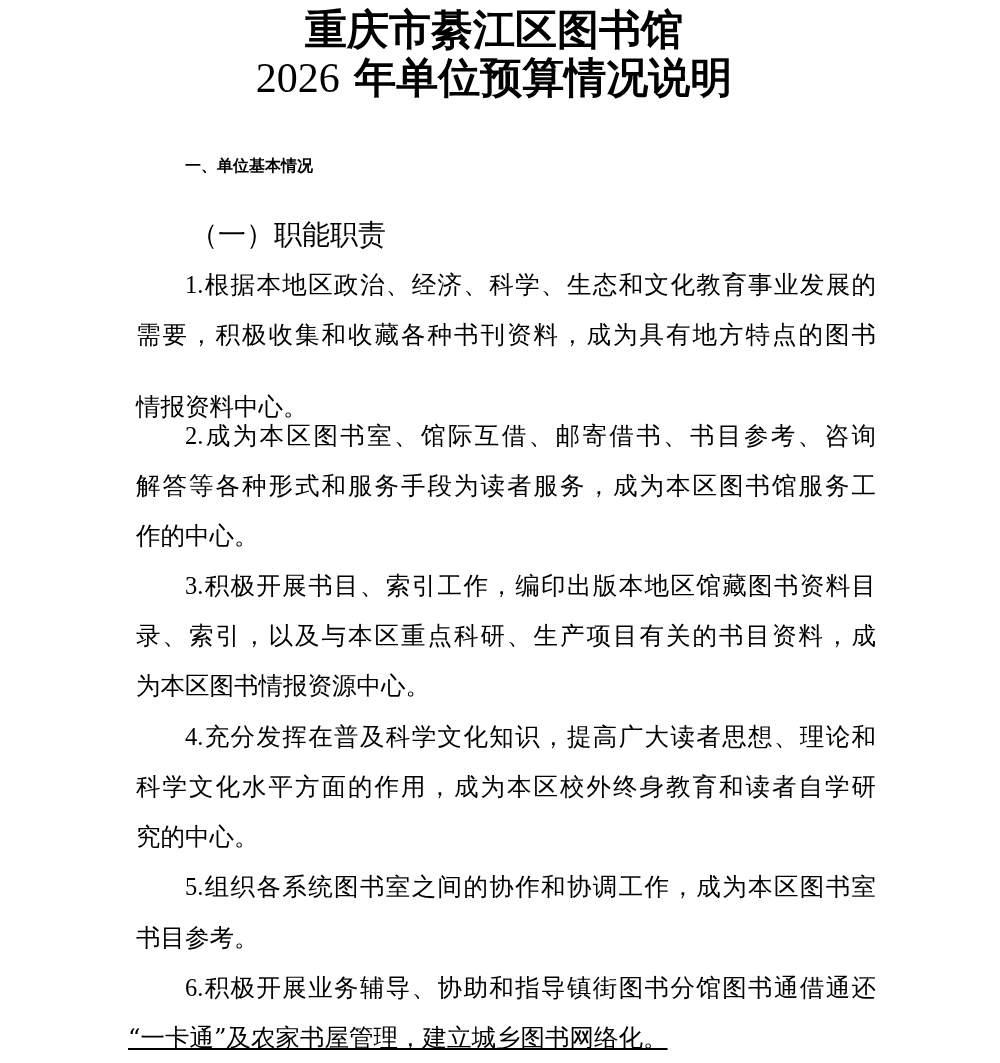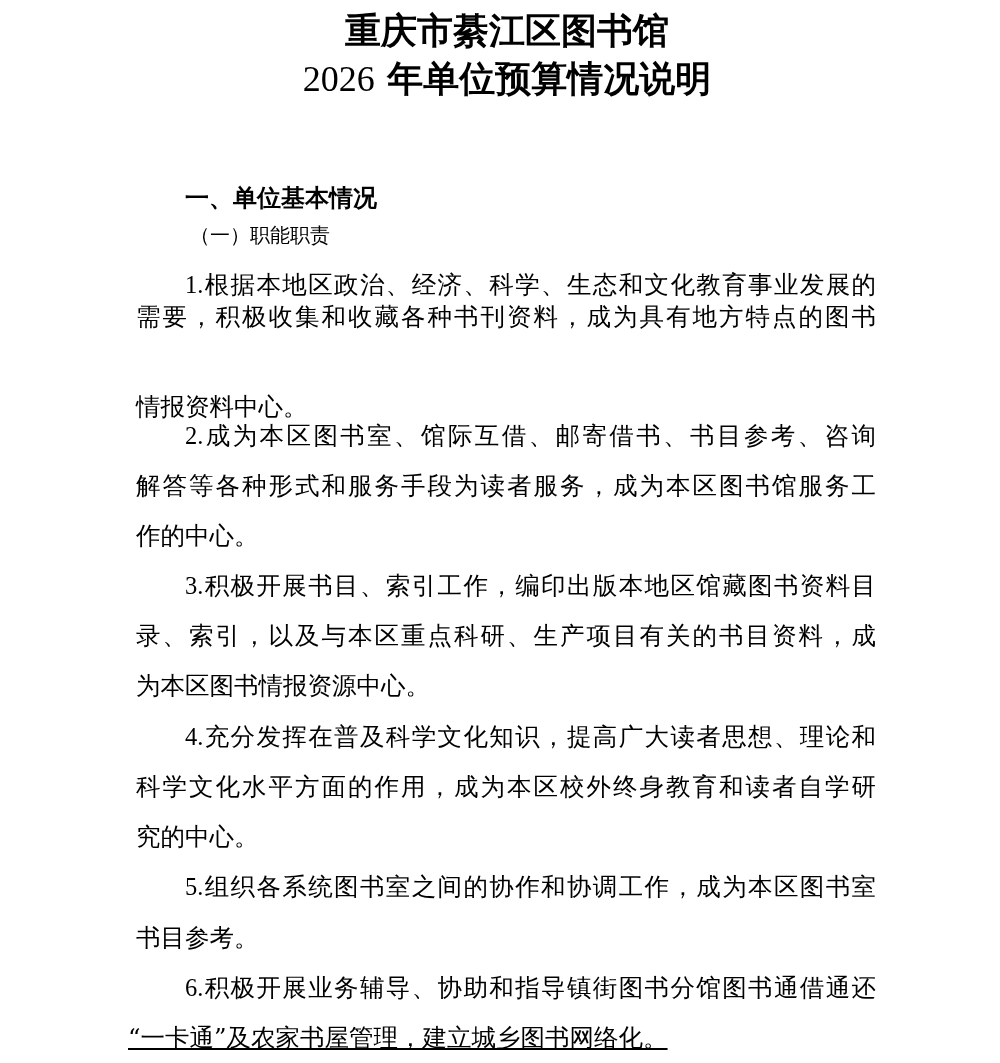--- a/index.html
+++ b/index.html
@@ -15,49 +15,48 @@
       color: #000000;
       font-family: "DejaVu Serif", "Liberation Serif", serif;
     }
     .title {
       position: absolute;
       left: 0;
       width: 988px;
       text-align: center;
       font-family: "DejaVu Serif", "Liberation Serif", serif;
       font-weight: bold;
-      font-size: 36px;
+      font-size: 42px;
       line-height: 44px;
       letter-spacing: 0px;
       white-space: nowrap;
-      padding-left: 13px;
     }
     .title.t1 { top: 8px; }
     .title.t2 { top: 56px; }
     .title .num {
       font-family: "Liberation Serif", serif;
       font-weight: normal;
       margin-top: 12px;
     }
     .h1 {
       position: absolute;
       left: 185px;
-      top: 180px;
+      top: 148px;
       font-family: "DejaVu Sans", "Liberation Sans", sans-serif;
       font-weight: bold;
-      font-size: 24px;
+      font-size: 16px;
       line-height: 36px;
       white-space: nowrap;
     }
     .h2 {
       position: absolute;
       left: 190px;
       top: 217px;
       font-family: "DejaVu Serif", "Liberation Serif", serif;
-      font-size: 20px;
+      font-size: 28px;
       line-height: 36px;
       white-space: nowrap;
     }
     .line {
       position: absolute;
       left: 136px;
       width: 740px;
       font-family: "DejaVu Serif", "Liberation Serif", serif;
       font-size: 24.5px;
       line-height: 36px;
@@ -83,21 +82,21 @@
 <div>
 
   <div class="title t1">重庆市綦江区图书馆</div>
   <div class="title t2"><span class="num">2026</span><span> 年单位预算情况说明</span></div>
 
   <div class="h1">一、单位基本情况</div>
   <div class="h2">（一）职能职责</div>
 
   <div>
     <div class="line first" style="top:267px;"><span class="num">1.</span><span>根据本地区政治、经济、科学、生态和文化教育事业发展的</span></div>
-    <div class="line" style="top:301px;font-family:Liberation Mono, monospace;">需要，积极收集和收藏各种书刊资料，成为具有地方特点的图书</div>
+    <div class="line" style="top:317px;">需要，积极收集和收藏各种书刊资料，成为具有地方特点的图书</div>
     <div class="line last" style="top:389px;">情报资料中心。</div>
   </div>
 
   <div>
     <div class="line first" style="top:418px;"><span class="num">2.</span><span>成为本区图书室、馆际互借、邮寄借书、书目参考、咨询</span></div>
     <div class="line" style="top:468px;">解答等各种形式和服务手段为读者服务，成为本区图书馆服务工</div>
     <div class="line last" style="top:518px;">作的中心。</div>
   </div>
 
   <div>

